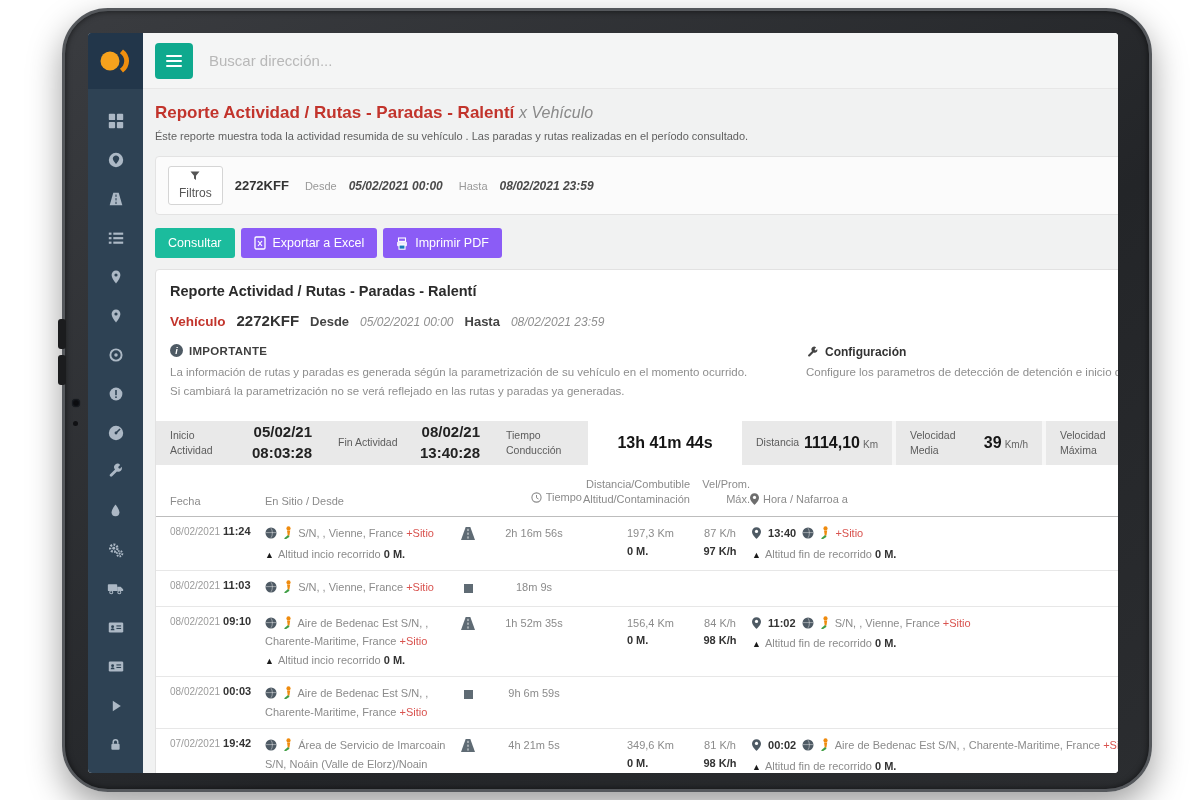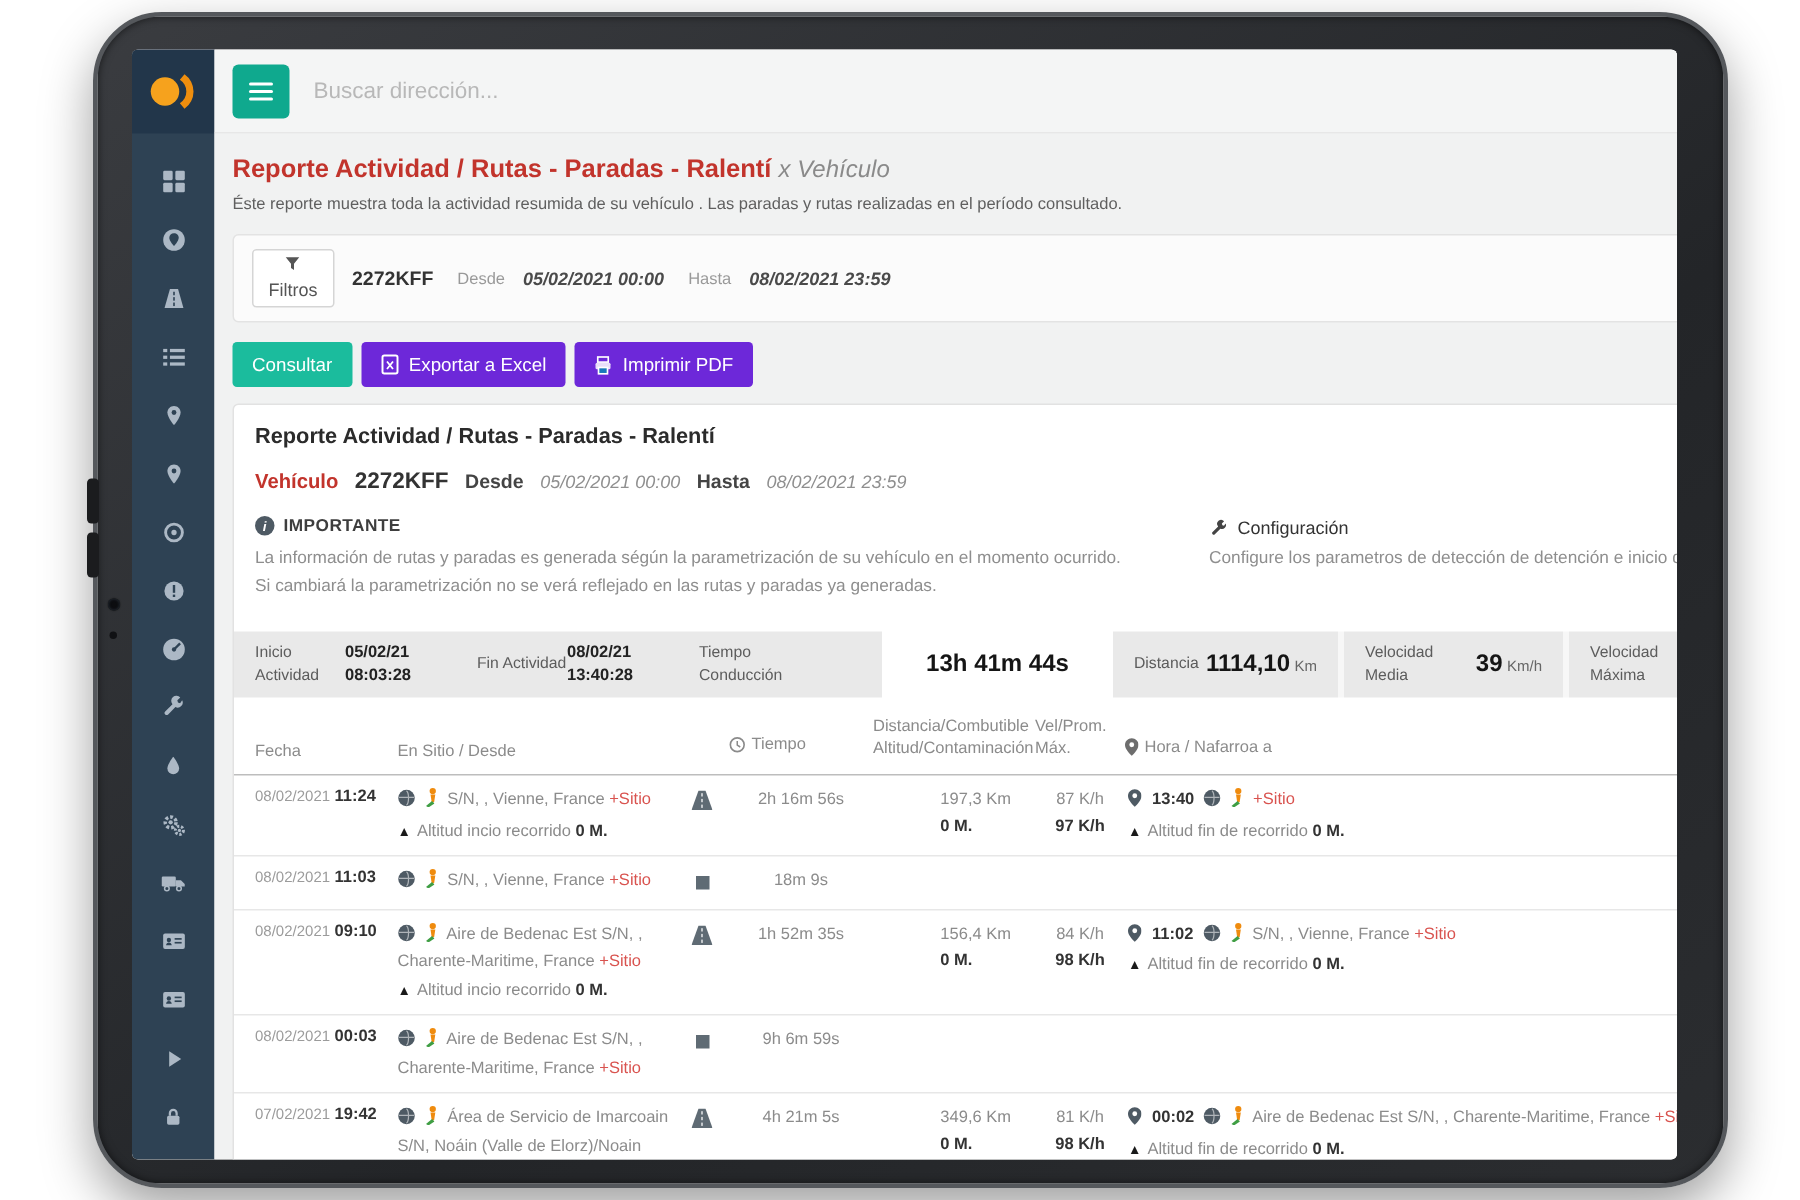--- a/index.html
+++ b/index.html
@@ -47,64 +47,64 @@
   .filters-btn { background:#fff; border:1px solid #d5d5d5; border-radius:3px; padding:4px 10px; font-size:12px; color:#555;
     display:flex; align-items:center; gap:5px; cursor:pointer; font-family:"Liberation Sans",sans-serif;flex-direction:column; }
   .f-vehicle { font-size:13px; font-weight:bold; color:#333; }
   .f-lbl { font-size:11px; color:#999; margin-left:4px; }
   .f-val { font-size:12px; color:#4a4a4a; font-style:italic; font-weight:bold; }
 
   .actions { margin:13px 0 0 12px; display:flex; gap:6px; }
   .btn { font-size:12.5px; color:#fff; border:none; border-radius:3px; padding:8px 13px; display:flex; align-items:center; gap:7px;
     cursor:pointer; font-family:"Liberation Sans",sans-serif; }
   .btn-teal { background:#1bbc9d; }
-  .btn-blue { background:#6d28d9; }
+  .btn-blue { background:#8b5cf6; }
 
   .card { margin:11px 0 0 12px; width:1073px; background:#fff; border:1px solid #e2e2e2; border-radius:4px 4px 0 0; padding-top:13px; min-height:540px; }
   .card-title { font-size:14.5px; font-weight:bold; color:#2b2b2b; padding:0 14px; }
   .vehicle-line { padding:13px 14px 0; display:flex; align-items:baseline; gap:11px; }
   .v-lbl { color:#c2342c; font-weight:bold; font-size:13.5px; }
   .v-plate { color:#333; font-weight:bold; font-size:15px; }
   .v-range-lbl { color:#444; font-weight:bold; font-size:13px; }
   .v-range-val { color:#8f8f8f; font-style:italic; font-size:12px; }
 
   .info-row { display:flex; padding:15px 0 12px 14px; }
   .info-left { width:636px; }
   .imp-head { display:flex; align-items:center; gap:6px; }
   .info-i { width:13px; height:13px; border-radius:50%; background:#4e5a64; color:#fff; font-size:9px; font-weight:bold;
     display:flex; align-items:center; justify-content:center; font-style:italic; }
   .imp-lbl { font-size:11.5px; font-weight:bold; color:#3e3e3e; letter-spacing:.3px; }
   .imp-text { font-size:11.5px; color:#8e8e8e; line-height:1.5; margin-top:7px; }
   .config { flex:1; padding-top:1px; }
   .cfg-head { display:flex; align-items:center; gap:6px; }
-  .cfg-lbl { font-size:12px; font-weight:normal; color:#333; }
+  .cfg-lbl { font-size:12px; font-weight:bold; color:#333; }
   .cfg-text { font-size:11.5px; color:#8e8e8e; margin-top:7px; white-space:nowrap; }
 
   
   .stats { display:flex; align-items:stretch; height:44px; margin-top:8px; }
   .stat { background:#e9e9e9; display:flex; align-items:center; }
   .s1 { width:432px; padding:0 0 0 14px; }
   .s1 .lbl, .s2lbl { font-size:10.5px; color:#5c5c5c; line-height:1.35; }
   .s1 .lbl { width:60px; }
-  .s1 .val { font-size:11px; font-weight:bold; color:#222; line-height:1.35; width:62px; margin:0 26px 0 0; }
+  .s1 .val { font-size:15px; font-weight:bold; color:#222; line-height:1.35; width:62px; margin:0 26px 0 20px;text-align:right; }
   .s1 .lbl3 { width:72px; }
   .stat-white { width:154px; background:#fff; display:flex; align-items:center; justify-content:center; }
   .big-val { font-size:16px; font-weight:bold; color:#151515; white-space:nowrap; }
   .unit { font-size:10px; color:#666; font-weight:normal; margin-left:3px; }
   .s-dist { width:150px; padding:0 14px; justify-content:space-between; }
   .s-gap { width:4px; background:#f7f7f7; }
   .s-vmed { width:146px; padding:0 14px; justify-content:space-between; }
   .s-vmed .s2lbl { width:58px; }
   .s-vmax { flex:1; padding:0 14px; }
   .s-vmax .s2lbl { width:60px; }
 
   
   .thead, .trow { display:grid; grid-template-columns:95px 185px 36px 96px 108px 60px 1fr; padding-left:14px; }
   .thead { padding-top:12px; padding-bottom:9px; color:#8b8b8b; font-size:11px; border-bottom:1px solid #bdbdbd; align-items:end; }
-  .th-c { text-align:left; white-space:nowrap; line-height:1.4; }
+  .th-c { text-align:right; white-space:nowrap; line-height:1.4; }
   .th-ic { display:inline-flex; align-items:center; gap:4px; }
   .trow { padding-top:8px; padding-bottom:8px; border-bottom:1px solid #e7e7e7; font-size:11px; color:#8b8b8b; align-items:start; }
   .c-fecha .d { color:#9b9b9b; font-size:10px; }
   .c-fecha .t { color:#333; font-weight:bold; font-size:11px; margin-left:3px; }
   .site-line, .hora-line { line-height:1.5; }
   .icn { display:inline-block; vertical-align:-2px; margin-right:2px; }
   .tag { color:#d9534f; cursor:pointer; }
   .alt-line { margin-top:3px; line-height:1.4; }
   .tri { color:#1a1a1a; font-size:9px; margin-right:4px; }
   .bold-val { color:#333; font-weight:bold; }

